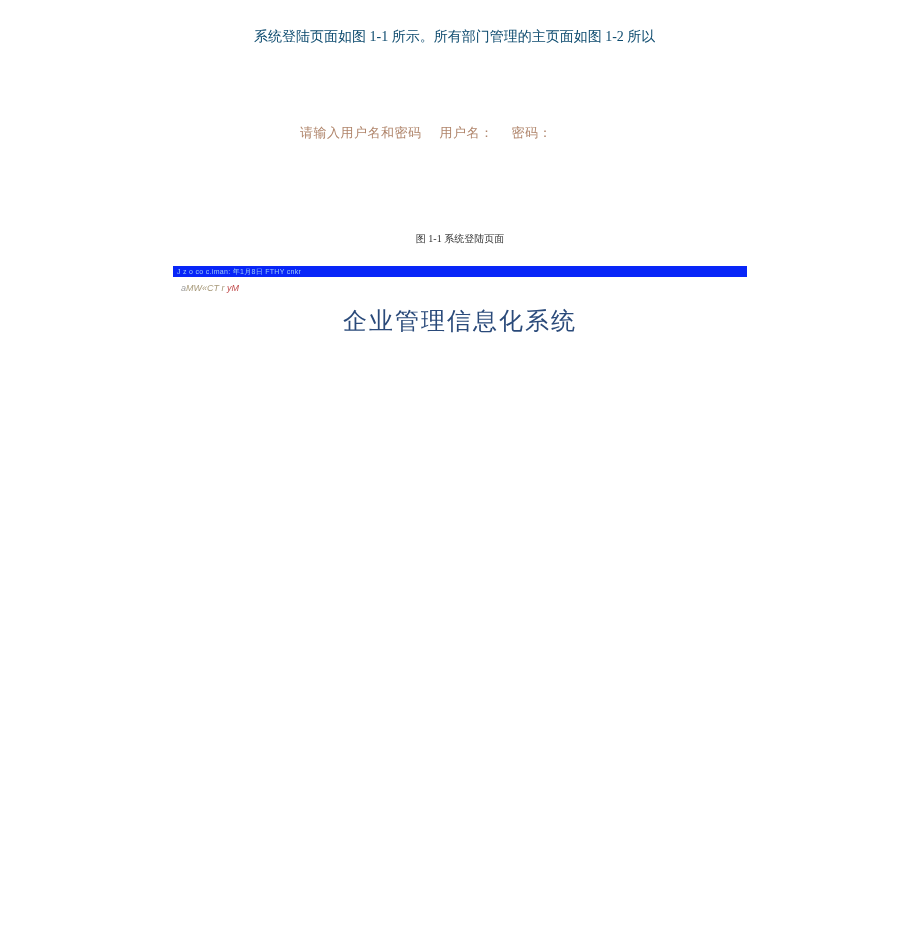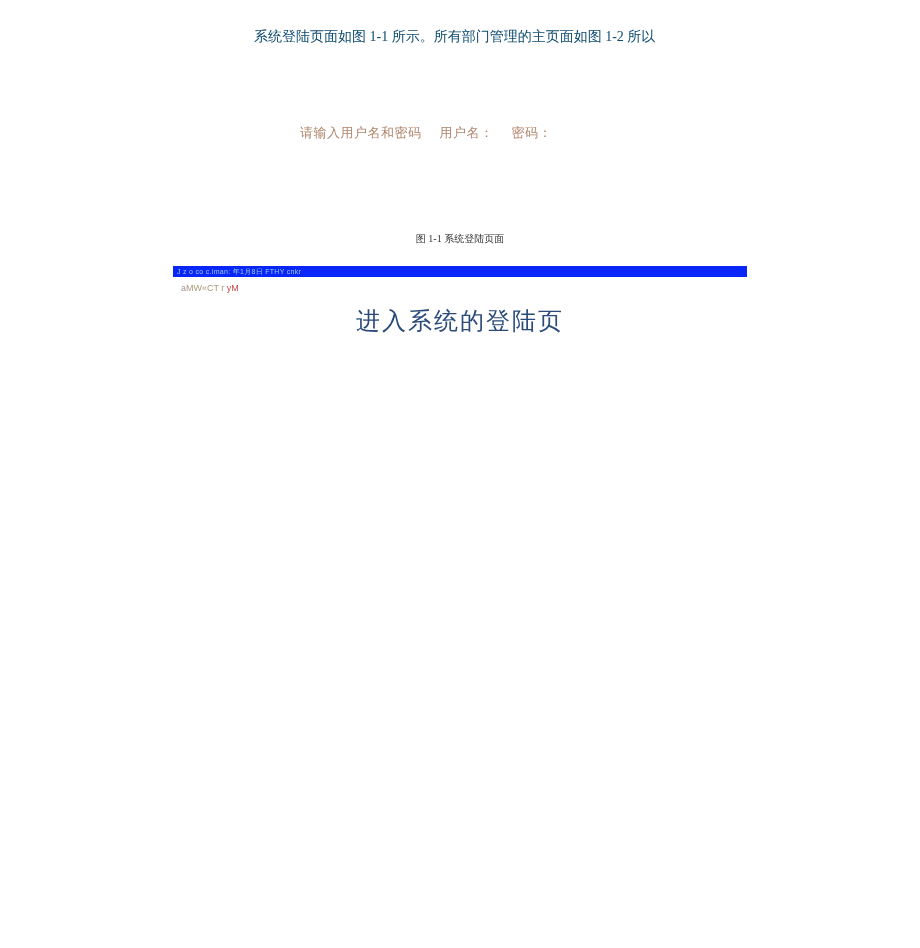--- a/index.html
+++ b/index.html
@@ -76,20 +76,21 @@
       background: #ffffff;
       position: relative;
     }
     .sub-bar-text {
       position: absolute;
       left: 8px;
       top: 6px;
       font-size: 9px;
       color: #999;
       font-family: Arial, sans-serif;
+      font-style: italic;
     }
     .sub-bar-text .accent1 {
       color: #a89a7a;
     }
     .sub-bar-text .accent2 {
       color: #c04a4a;
     }
     .figure-title {
       text-align: center;
       font-family: "SimSun", "宋体", serif;
@@ -116,17 +117,17 @@
 
   <div class="figure-wrap">
     <div class="blue-bar">
       <span class="blue-bar-text">J z o co c.iman: 年1月8日 FTHY cnkr</span>
     </div>
     <div class="sub-bar">
       <span class="sub-bar-text">
         <span>a</span><span class="accent1">MW«CT r </span><span class="accent2">yM</span>
       </span>
     </div>
-    <div class="figure-title">进入系统的登陆页</div>
+    <div class="figure-title">企业管理信息化系统</div>
   </div>
 
 
 </div>
 
 </body></html>

